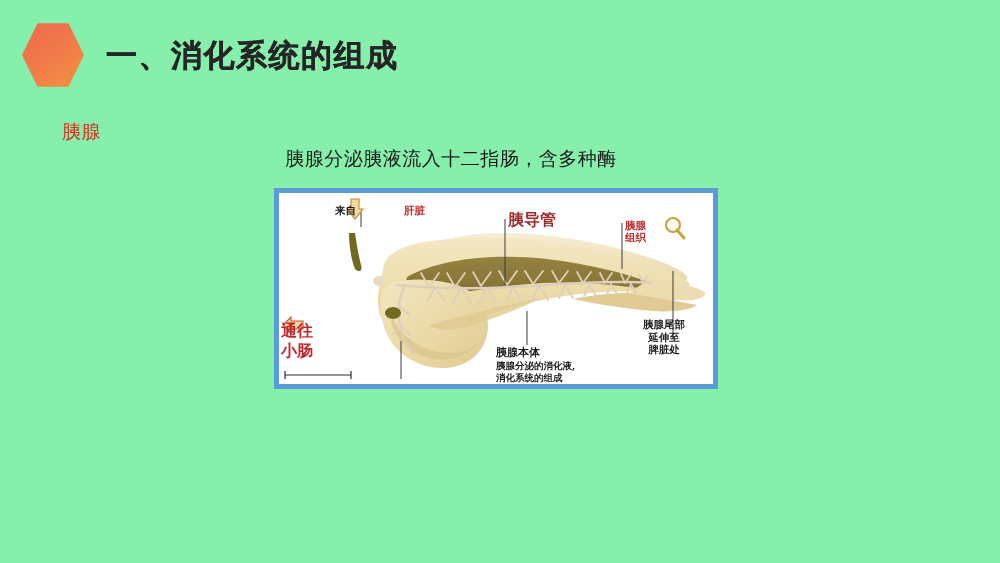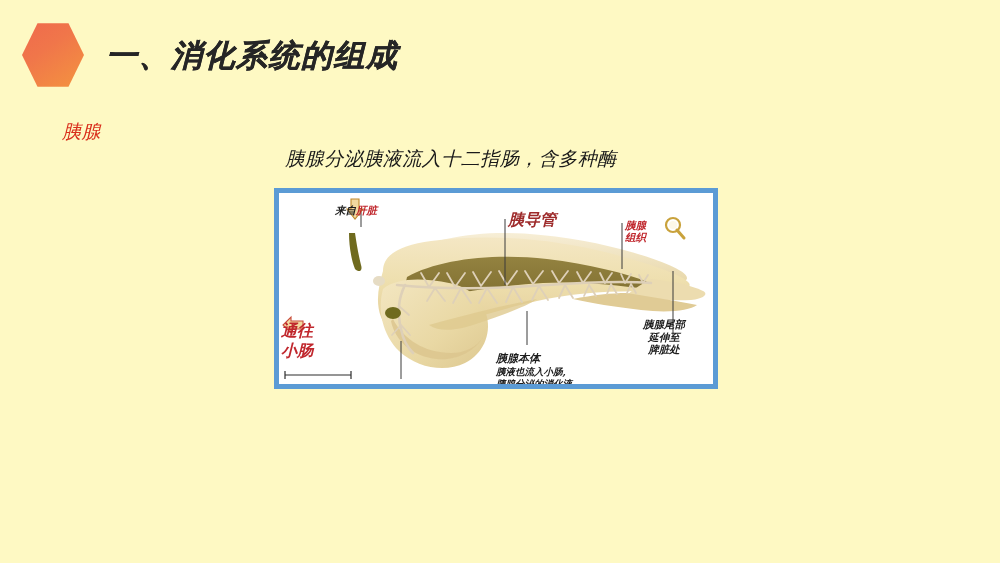--- a/index.html
+++ b/index.html
@@ -13,22 +13,21 @@
     position: relative;
     overflow: hidden;
     font-family: "DejaVu Sans", "Liberation Sans", sans-serif;
     color: #000000;
   }
 
   
   #slide {
     position: absolute;
     inset: 0;
-    background: #fef9c3;
-    font-style: italic;
+    background: #86efac;
   }
 
   
   .title-row {
     position: absolute;
     left: 22px;
     top: 22px;
     display: flex;
     align-items: center;
     gap: 22px;
@@ -99,37 +98,36 @@
     font-family: "DejaVu Serif", "Liberation Serif", serif;
     font-weight: bold;
     line-height: 1.12;
     white-space: nowrap;
   }
 
   .lbl-liver {
     left: 56px; top: 12px; font-size: 10.5px;
   }
   .lbl-liver .k { color: #1d1d1d; }
-  .lbl-liver .r { color: #c0272d; }
+  .lbl-liver .r { color: #c0272d; margin-left: 48px; }
 
   .lbl-duct {
     left: 229px; top: 18px; font-size: 16px; color: #9e2b2b;
   }
   .lbl-tissue {
     left: 346px; top: 26px; font-size: 10.5px; color: #c0272d;
     text-align: center; line-height: 1.15;
   }
   .lbl-tail {
     left: 364px; top: 125px; font-size: 10.5px; color: #1d1d1d;
     text-align: center; line-height: 1.2;
   }
   .lbl-body {
     left: 217px; top: 153px; font-size: 10.5px; color: #1d1d1d;
     line-height: 1.25;
-    margin-top: 6px;
   }
   .lbl-body .main { font-size: 11px; }
   .lbl-body .desc { font-size: 9.5px; }
   .lbl-intestine {
     left: 2px; top: 128px; font-size: 16px; color: #c0272d;
     line-height: 1.25;
   }
 
   
   .body-text {
@@ -296,22 +294,22 @@
       </div>
 
       <div class="lbl lbl-tail">
         <div>胰腺尾部</div>
         <div>延伸至</div>
         <div>脾脏处</div>
       </div>
 
       <div class="lbl lbl-body">
         <div class="main">胰腺本体</div>
-        <div class="desc">胰液也流入小肠,</div>
-        <div class="desc">胰腺分泌的消化液</div>
+        <div class="desc">胰腺分泌的消化液,</div>
+        <div class="desc">消化系统的组成</div>
       </div>
 
       <div class="lbl lbl-intestine">
         <div>通往</div>
         <div>小肠</div>
       </div>
 
     </div>
   </div>
 

